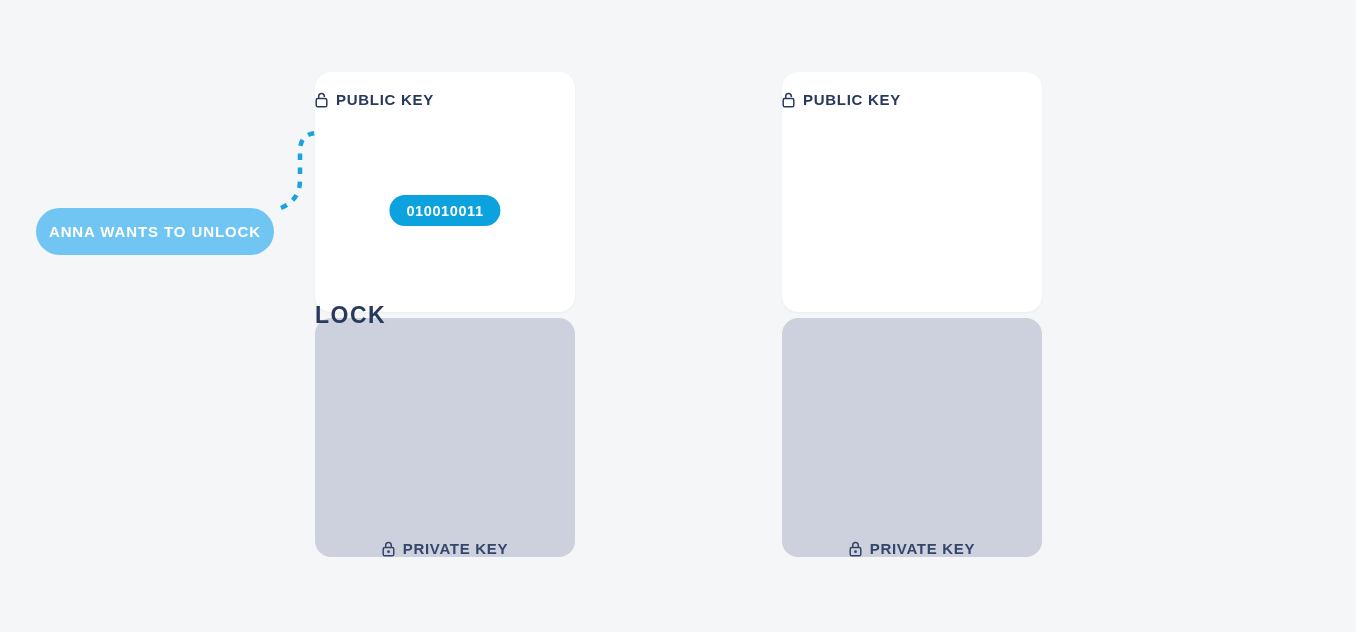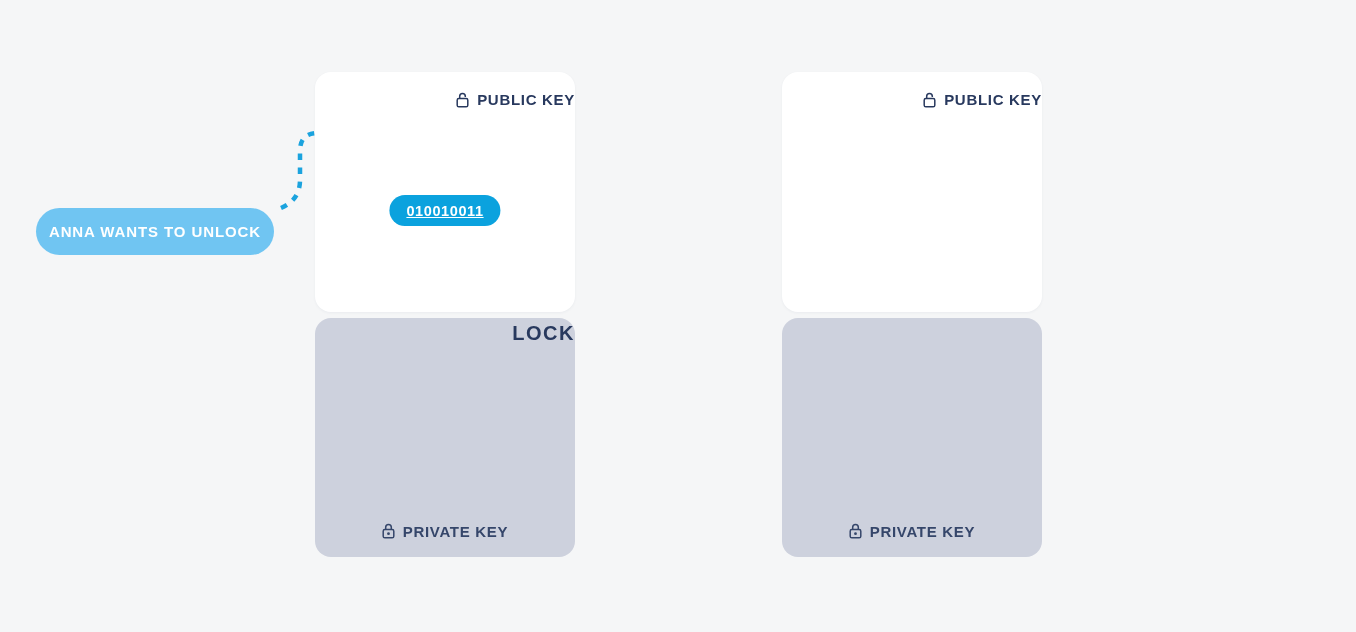--- a/index.html
+++ b/index.html
@@ -33,56 +33,54 @@
   .col-0 { left: 315px; }
   .col-1 { left: 782px; }
 
   .public-card {
     position: absolute; top: 0; left: 0; right: 0; height: 240px;
     background: var(--card-white, #ffffff);
     border-radius: 16px;
     box-shadow: 0 1px 3px rgba(40,57,94,0.05);
   }
   .card-header {
-    display: flex; align-items: center; justify-content: flex-end; gap: 8px;
+    display: flex; align-items: center; justify-content: flex-start; gap: 8px;
     padding-top: 19px;
     color: var(--navy, #28395e);
     font-size: 15px; font-weight: bold; letter-spacing: 0.7px;
   }
   .icon { display: inline-flex; align-items: center; }
 
   .binary-pill {
     position: absolute; top: 123px; left: 50%;
     transform: translateX(-50%);
     height: 31px; padding: 0 17px;
     border-radius: 16px;
     background: var(--pill-blue, #0ba2de);
     color: var(--text-white, #ffffff);
     font-size: 14.5px; font-weight: bold; letter-spacing: 0.6px;
     display: flex; align-items: center; justify-content: center;
     white-space: nowrap;
-    text-decoration: underline;
   }
 
   .column-label {
     position: absolute; top: 230px; left: 0; right: 0;
-    text-align: right; z-index: 2;
+    text-align: left; z-index: 2;
     color: var(--navy, #28395e);
-    font-size: 20px; font-weight: bold; letter-spacing: 1.5px; margin-top: 20px;
+    font-size: 23px; font-weight: bold; letter-spacing: 1.5px;
   }
 
   .private-card {
     position: absolute; top: 246px; left: 0; right: 0; height: 239px;
     background: var(--card-gray, #cdd1dd);
     border-radius: 16px;
     display: flex; align-items: flex-end; justify-content: center;
   }
   .card-footer {
-    display: flex; align-items: flex-start; justify-content: center; gap: 8px;
-    margin-bottom: 17px;
+    display: flex; align-items: flex-end; justify-content: center; gap: 8px;
     color: var(--navy-muted, #35466a);
     font-size: 15px; font-weight: bold; letter-spacing: 0.7px;
   }
 </style>
 </head>
 <body>
 
 <div class="canvas">
 
   <div class="anna-pill">ANNA WANTS TO UNLOCK</div>

